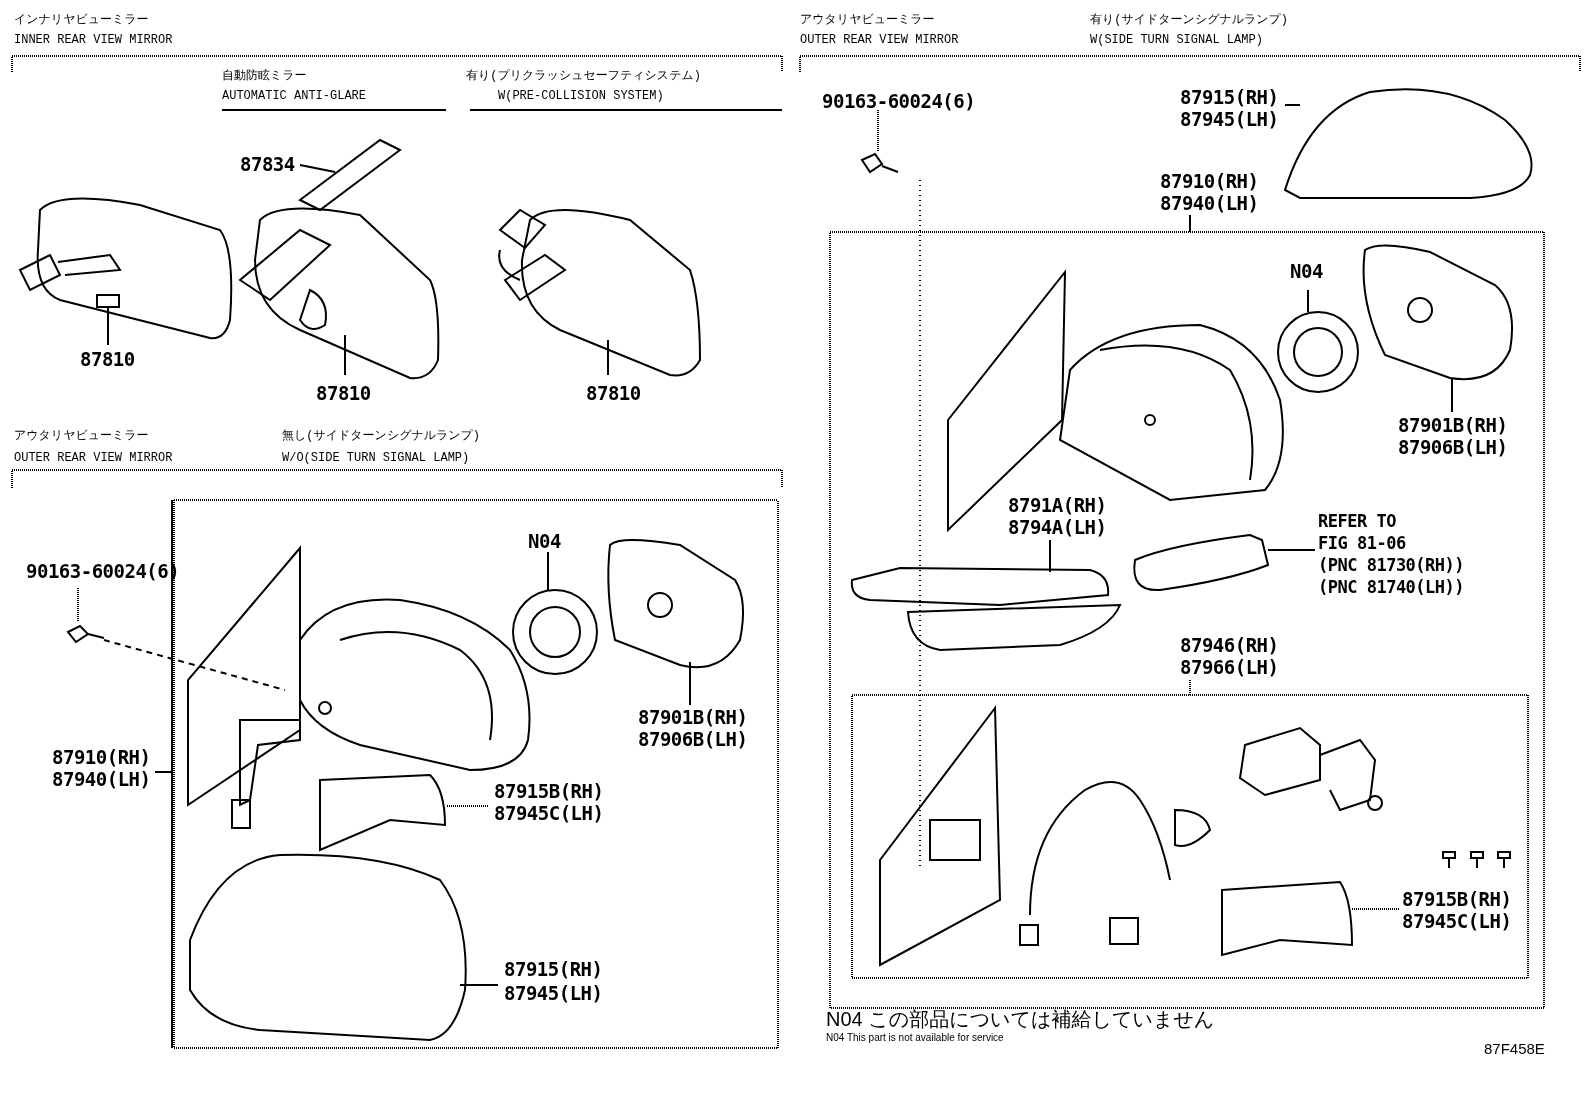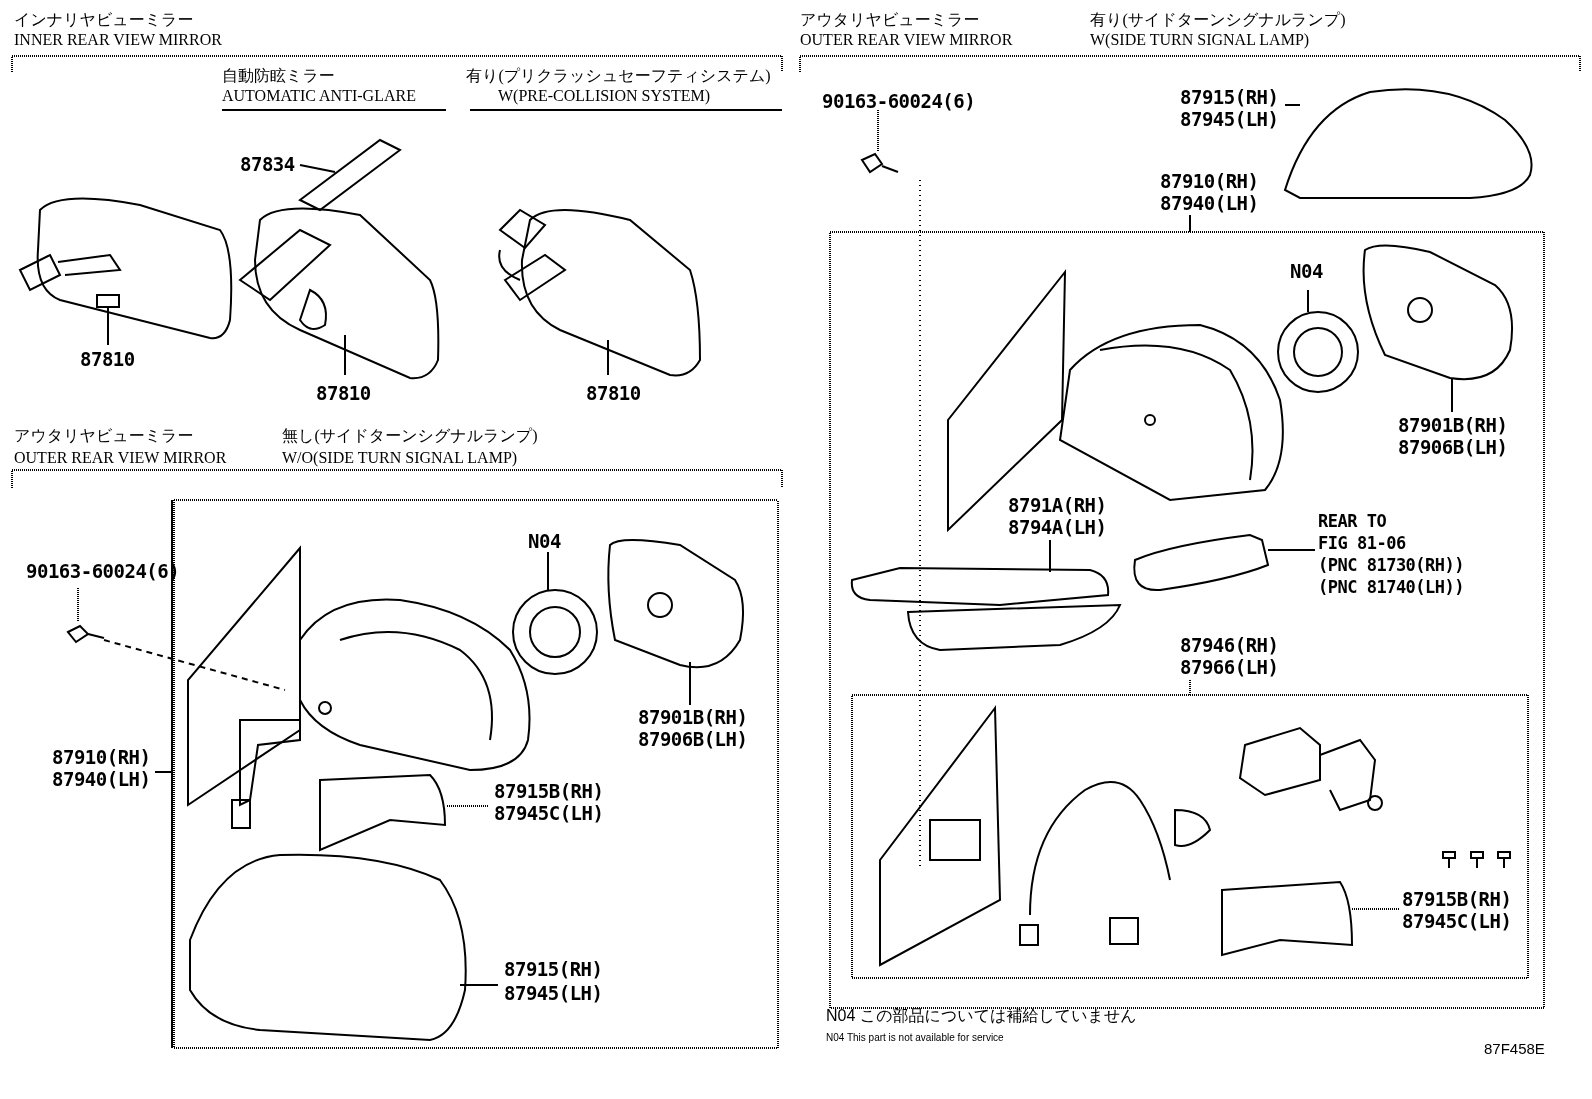--- a/index.html
+++ b/index.html
@@ -1,19 +1,19 @@
 <!DOCTYPE html>
 <html><head>
 <meta charset="utf-8">
 <style>
   html,body{margin:0;padding:0;background:#fff;}
   body{width:1592px;height:1099px;position:relative;overflow:hidden;font-family:"DejaVu Sans Mono","Liberation Mono",monospace;color:#000;}
-  .hdr{position:absolute;font-family:Liberation Serif, serif;font-size:16px;line-height:20px;white-space:nowrap;}
+  .hdr{position:absolute;font-family:Liberation Mono, monospace;font-size:12px;line-height:20px;white-space:nowrap;}
   .lbl{position:absolute;font-family:"DejaVu Sans Mono",monospace;font-weight:bold;font-size:19px;line-height:22px;white-space:nowrap;letter-spacing:-0.5px;}
-  .note{position:absolute;font-family:"Liberation Sans",sans-serif;font-size:16px;white-space:nowrap;}
+  .note{position:absolute;font-family:"Liberation Sans",sans-serif;font-size:20px;white-space:nowrap;}
   svg.art{position:absolute;left:0;top:0;}
 </style>
 </head>
 <body>
 
 <svg class="art" width="1592" height="1099" fill="none" stroke="#000" stroke-width="2">
 
   <g stroke-dasharray="1 1">
     <path d="M12 72 V56 H782 V72"></path>
   </g>
@@ -199,21 +199,21 @@
 <div class="lbl" style="left:822px;top:90px;">90163-60024(6)</div>
 <div class="lbl" style="left:1180px;top:86px;">87915(RH)</div>
 <div class="lbl" style="left:1180px;top:108px;">87945(LH)</div>
 <div class="lbl" style="left:1160px;top:170px;">87910(RH)</div>
 <div class="lbl" style="left:1160px;top:192px;">87940(LH)</div>
 <div class="lbl" style="left:1290px;top:260px;">N04</div>
 <div class="lbl" style="left:1398px;top:414px;">87901B(RH)</div>
 <div class="lbl" style="left:1398px;top:436px;">87906B(LH)</div>
 <div class="lbl" style="left:1008px;top:494px;">8791A(RH)</div>
 <div class="lbl" style="left:1008px;top:516px;">8794A(LH)</div>
-<div class="lbl" style="left:1318px;top:510px;font-size:17px;">REAR TO</div>
+<div class="lbl" style="left:1318px;top:510px;font-size:17px;">REFER TO</div>
 <div class="lbl" style="left:1318px;top:532px;font-size:17px;">FIG 81-06</div>
 <div class="lbl" style="left:1318px;top:554px;font-size:17px;">(PNC 81730(RH))</div>
 <div class="lbl" style="left:1318px;top:576px;font-size:17px;text-align:right;">(PNC 81740(LH))</div>
 <div class="lbl" style="left:1180px;top:634px;">87946(RH)</div>
 <div class="lbl" style="left:1180px;top:656px;">87966(LH)</div>
 <div class="lbl" style="left:1402px;top:888px;">87915B(RH)</div>
 <div class="lbl" style="left:1402px;top:910px;">87945C(LH)</div>
 
 <div class="note" style="left:826px;top:1006px;">N04 この部品については補給していません</div>
 <div class="note" style="left:826px;top:1032px;font-size:10px;">N04 This part is not available for service</div>

